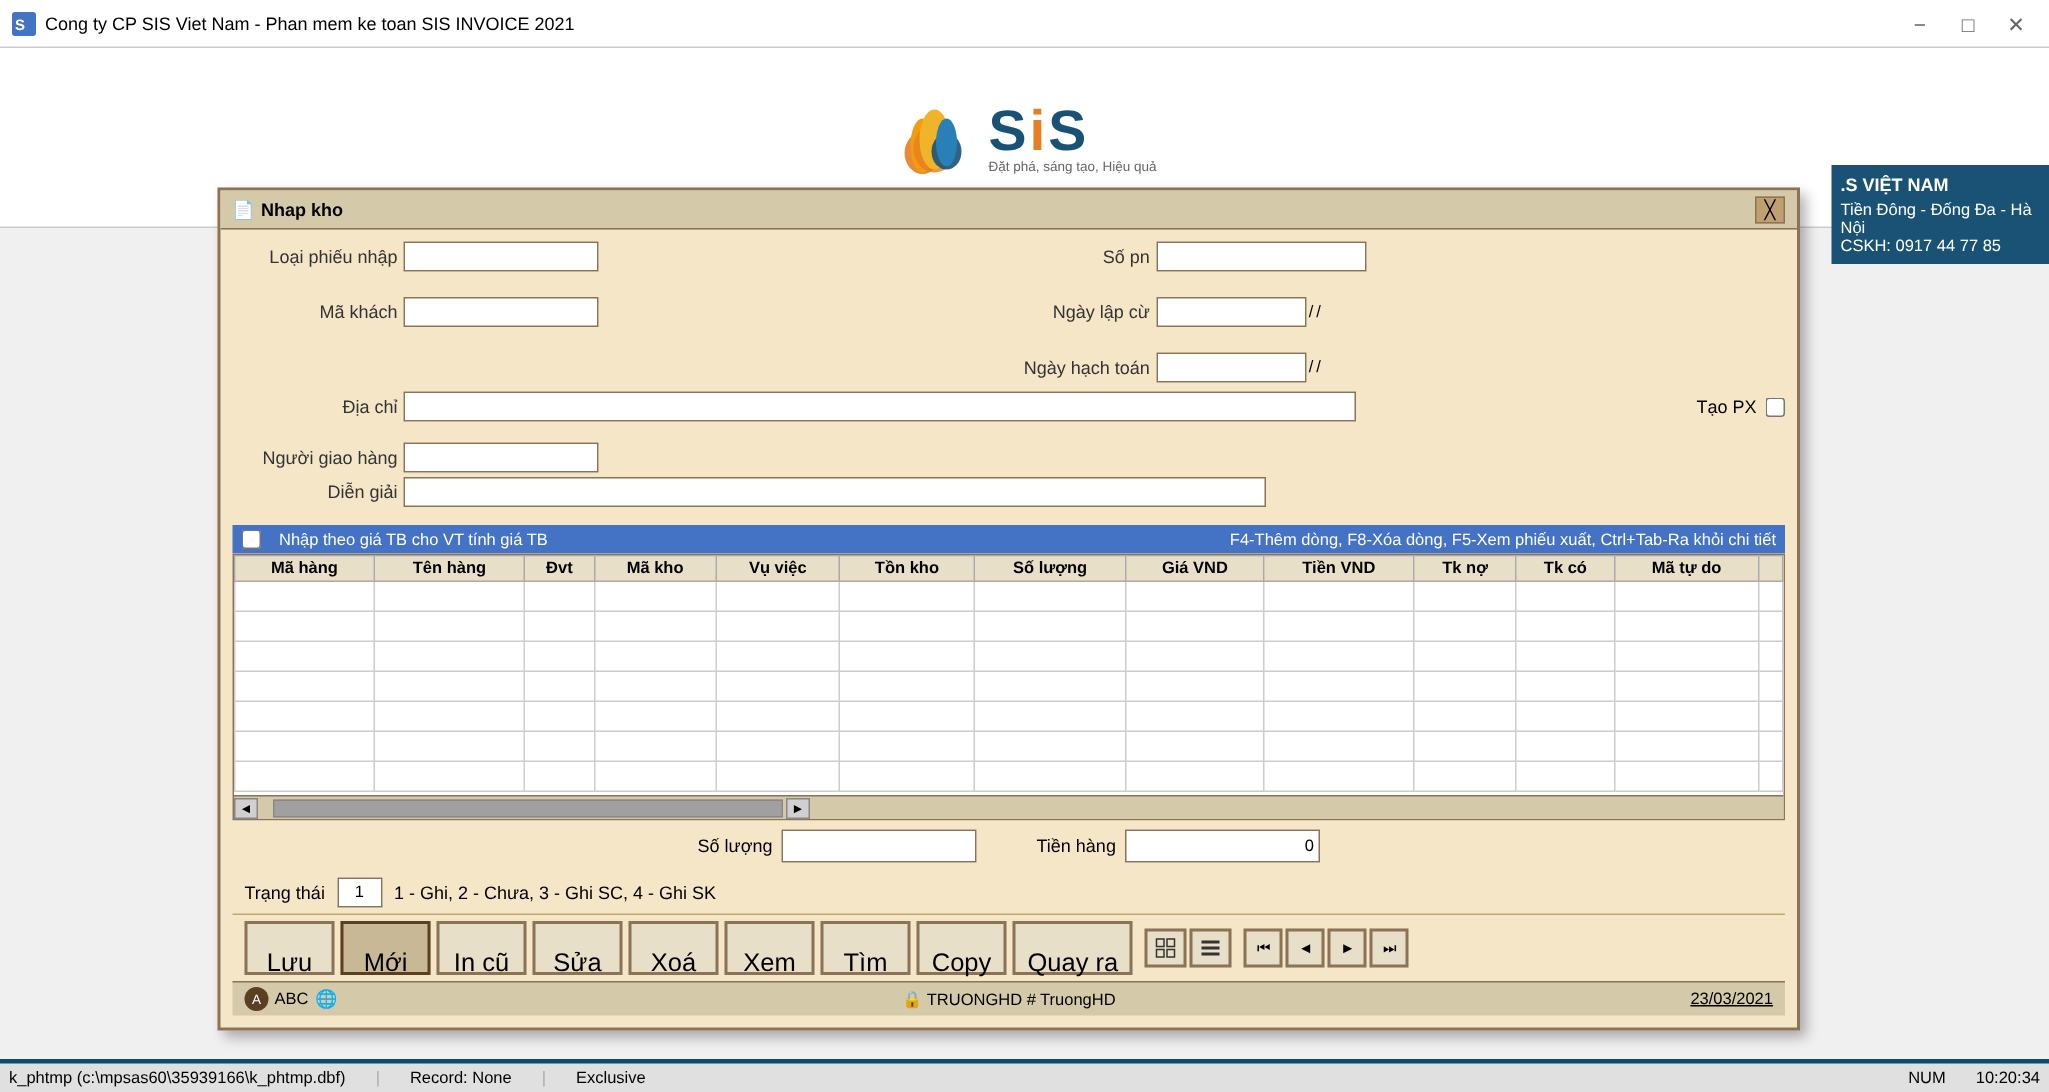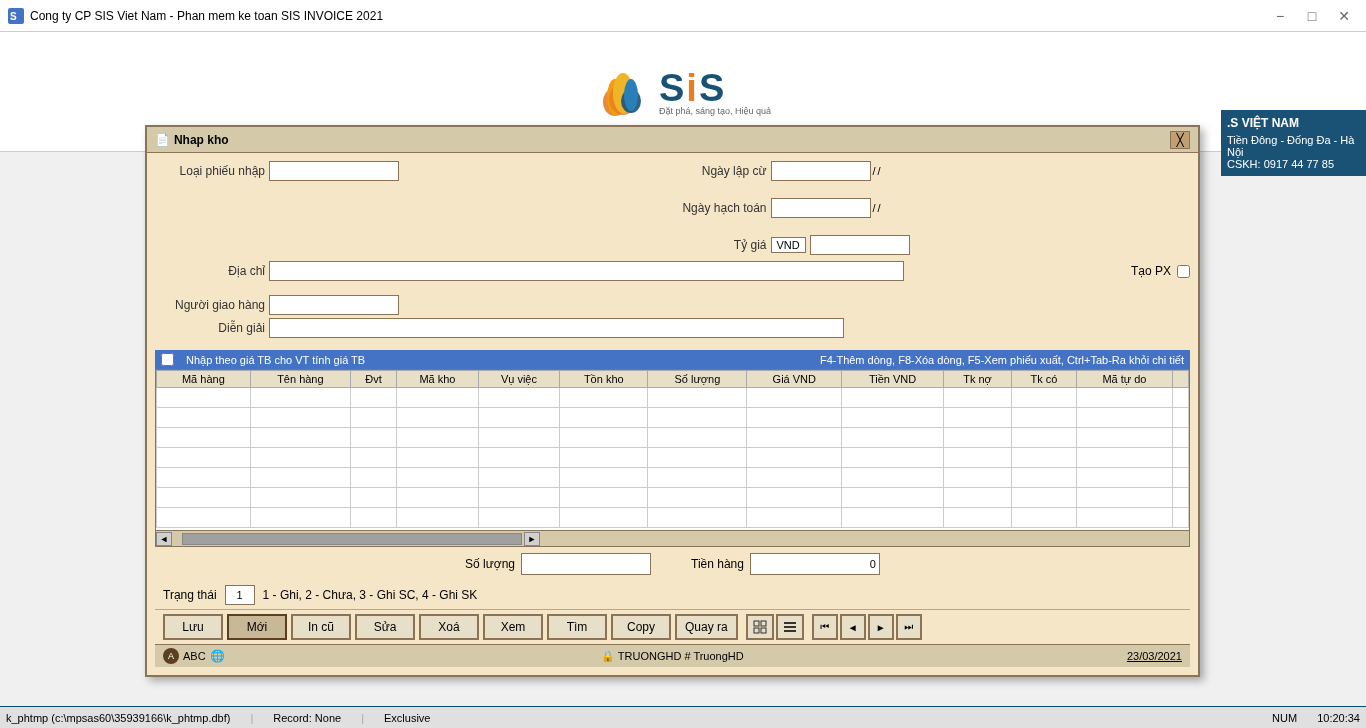--- a/index.html
+++ b/index.html
@@ -186,21 +186,21 @@
     .data-table {
       width: 100%;
       border-collapse: collapse;
       font-size: 11px;
     }
     .data-table th {
       background: #e8dfc8;
       border: 1px solid #aaa;
       padding: 2px 4px;
       text-align: center;
-      font-weight: normal;
+      font-weight: bold;
       white-space: nowrap;
     }
     .data-table td {
       border: 1px solid #ccc;
       padding: 2px 4px;
       height: 18px;
       background: #ffffff;
     }
     .data-table .empty-row td {
       height: 20px;
@@ -279,23 +279,23 @@
       padding: 4px 8px;
       gap: 4px;
       background: #f5e6c8;
       border-top: 1px solid #c0a870;
     }
     .action-btn {
       height: 26px;
       min-width: 60px;
       border: 2px solid #8B7355;
       background: #e8dfc8;
-      font-size: 12px;
+      font-size: 17px;
       cursor: pointer;
-      padding: 4px 8px;
+      padding: 16px 8px;
     }
     .action-btn.active {
       background: #c8b896;
       border-color: #5a4020;
     }
     .btn-group {
       display: flex; gap: 2px;
       margin-left: 4px;
     }
     .icon-btn {
@@ -314,21 +314,21 @@
       display: flex; align-items: center; justify-content: center;
       font-size: 10px;
     }
 
     
     .app-status-bar {
       position: absolute;
       bottom: 0; left: 0; right: 0;
       height: 22px;
       background: #e0e0e0;
-      border-top: 1px solid #0c4a6e;
+      border-top: 3px solid #0c4a6e;
       display: flex;
       align-items: center;
       font-size: 11px;
       padding: 0 6px;
       gap: 20px;
     }
     .status-divider {
       color: #aaa;
     }
 
@@ -449,44 +449,45 @@
 
   <div class="dialog-body">
 
     <div class="form-section">
 
       <div class="form-left">
         <div class="form-row">
           <span class="form-label">Loại phiếu nhập</span>
           <input class="form-input form-input-medium" type="text" style="">
         </div>
+        <div class="form-row">
+          <span class="form-label">Mã khách</span>
+          <input class="form-input form-input-medium" type="text" style="">
+        </div>
       </div>
 
       <div class="form-right">
+        <div class="form-row">
+          <span class="form-label-right" style="min-width:90px;text-align:right;">Số pn</span>
+          <input class="form-input" style="width: 140px;" type="text">
+        </div>
         <div class="form-row">
           <span class="form-label-right" style="min-width:90px;text-align:right;">Ngày lập cừ</span>
           <div class="date-input-group">
             <input class="date-input" type="text" style="">
             <span class="date-sep">/</span>
             <span class="date-sep">/</span>
           </div>
         </div>
         <div class="form-row">
           <span class="form-label-right" style="min-width:90px;text-align:right;">Ngày hạch toán</span>
           <div class="date-input-group">
             <input class="date-input" type="text" style="">
             <span class="date-sep">/</span>
             <span class="date-sep">/</span>
-          </div>
-        </div>
-        <div class="form-row">
-          <span class="form-label-right" style="min-width:90px;text-align:right;">Tỷ giá</span>
-          <div class="tygia-row">
-            <span class="vnd-badge">VND</span>
-            <input class="form-input" style="width: 100px;" type="text">
           </div>
         </div>
       </div>
     </div>
 
     <div class="address-row">
       <span class="form-label">Địa chỉ</span>
       <input class="form-input" style="width: 635px;" type="text">
       <span style="margin-left:auto;display:flex;align-items:center;gap:6px;">
         <span>Tạo PX</span>

